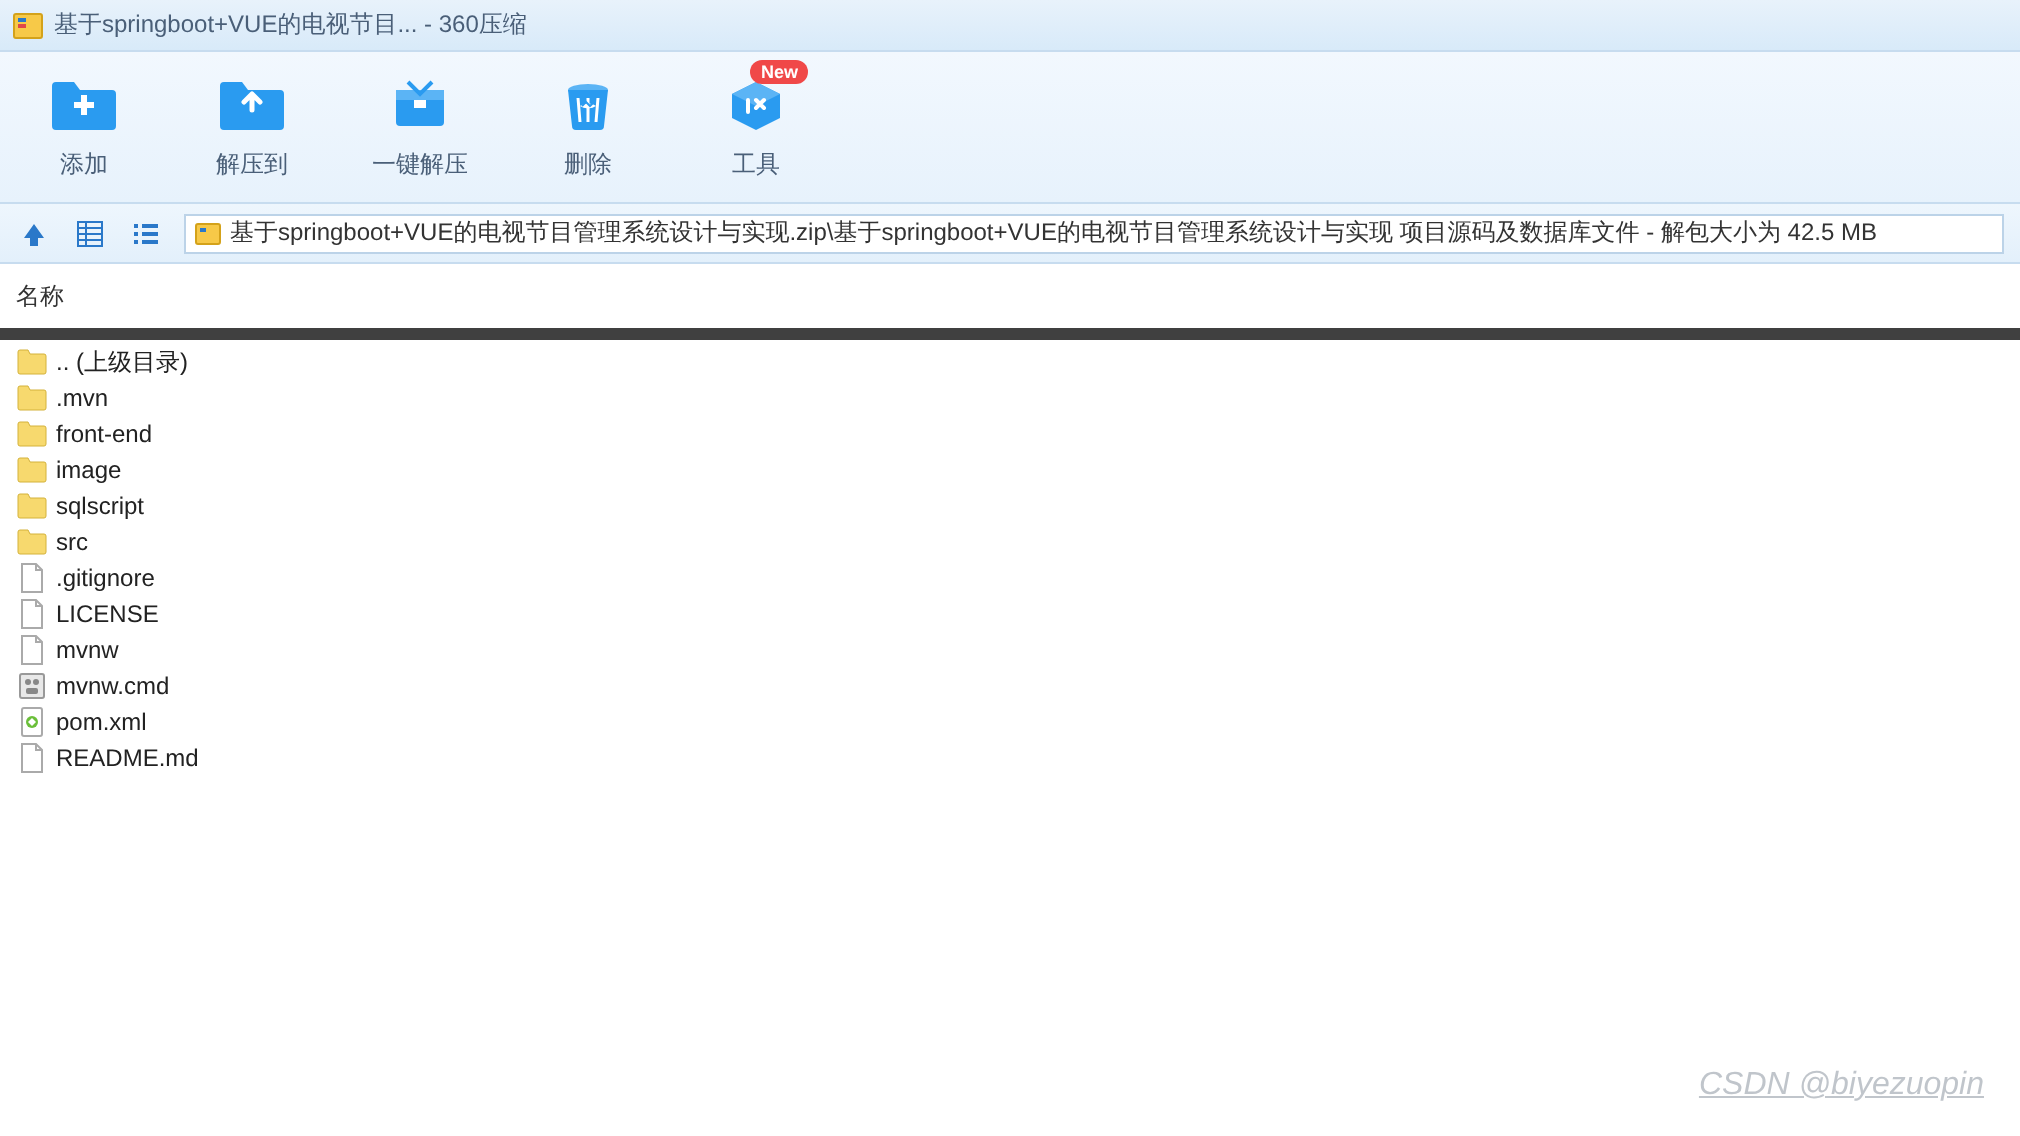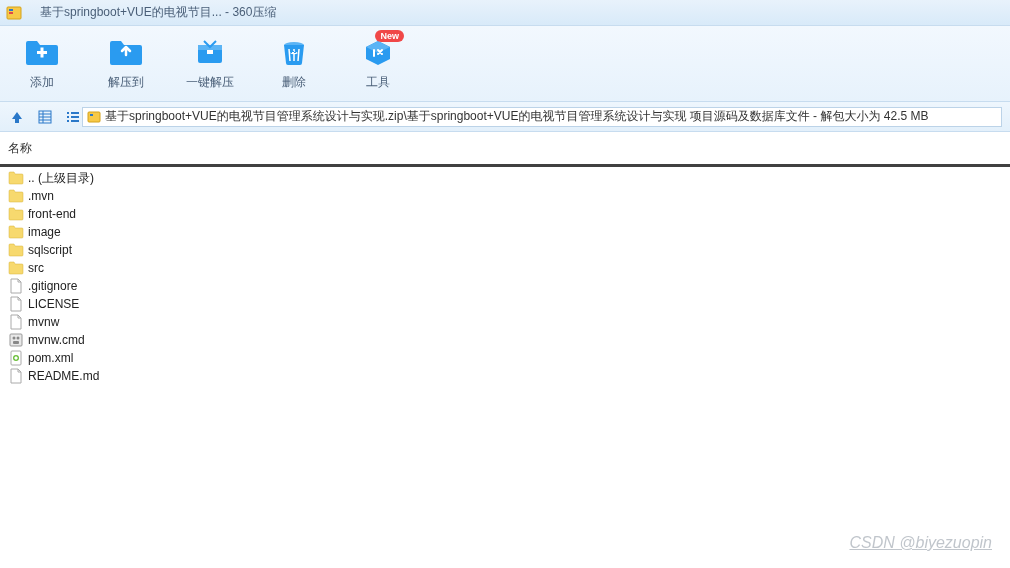--- a/index.html
+++ b/index.html
@@ -13,21 +13,21 @@
   position: relative;
 }
 .titlebar {
   height: 26px;
   background: linear-gradient(#e8f2fb, #d8eaf9);
   border-bottom: 1px solid #c7dcef;
   display: flex;
   align-items: center;
   padding: 0 6px;
   color: #4a5f78;
-  gap: 18px;
+  gap: 5px;
 }
 .titlebar-icon {
   width: 16px; height: 16px;
   display: inline-flex; align-items: center; justify-content: center;
 }
 .toolbar {
   height: 76px;
   background: linear-gradient(#f2f8fe, #e7f2fc);
   border-bottom: 1px solid #c7dcef;
   display: flex;
@@ -61,20 +61,21 @@
   font-weight: bold;
   text-align: right;
 }
 .nav-row {
   height: 30px;
   background: linear-gradient(#eef6fd, #e3f0fb);
   border-bottom: 1px solid #c7dcef;
   display: flex;
   align-items: center;
   padding: 0 8px;
+  gap: 10px;
   color: #2a78c9;
   text-align: right;
 }
 .nav-icons { display: flex; gap: 10px; align-items: center; }
 .nav-icon-btn {
   width: 18px; height: 18px;
   display: flex; align-items: center; justify-content: center;
   cursor: pointer;
 }
 .path-field {
@@ -89,21 +90,21 @@
   font-size: 12px;
   gap: 4px;
   overflow: hidden;
   white-space: nowrap;
 }
 .path-icon {
   width: 14px; height: 14px; flex-shrink: 0;
 }
 .column-header {
   height: 22px;
-  border-bottom: 3px solid #404040;
+  border-bottom: 6px solid #404040;
   display: flex;
   align-items: center;
   padding: 16px 8px;
   color: #333;
   background: #fff;
 }
 .file-list {
   padding: 2px 6px;
 }
 .file-row {

